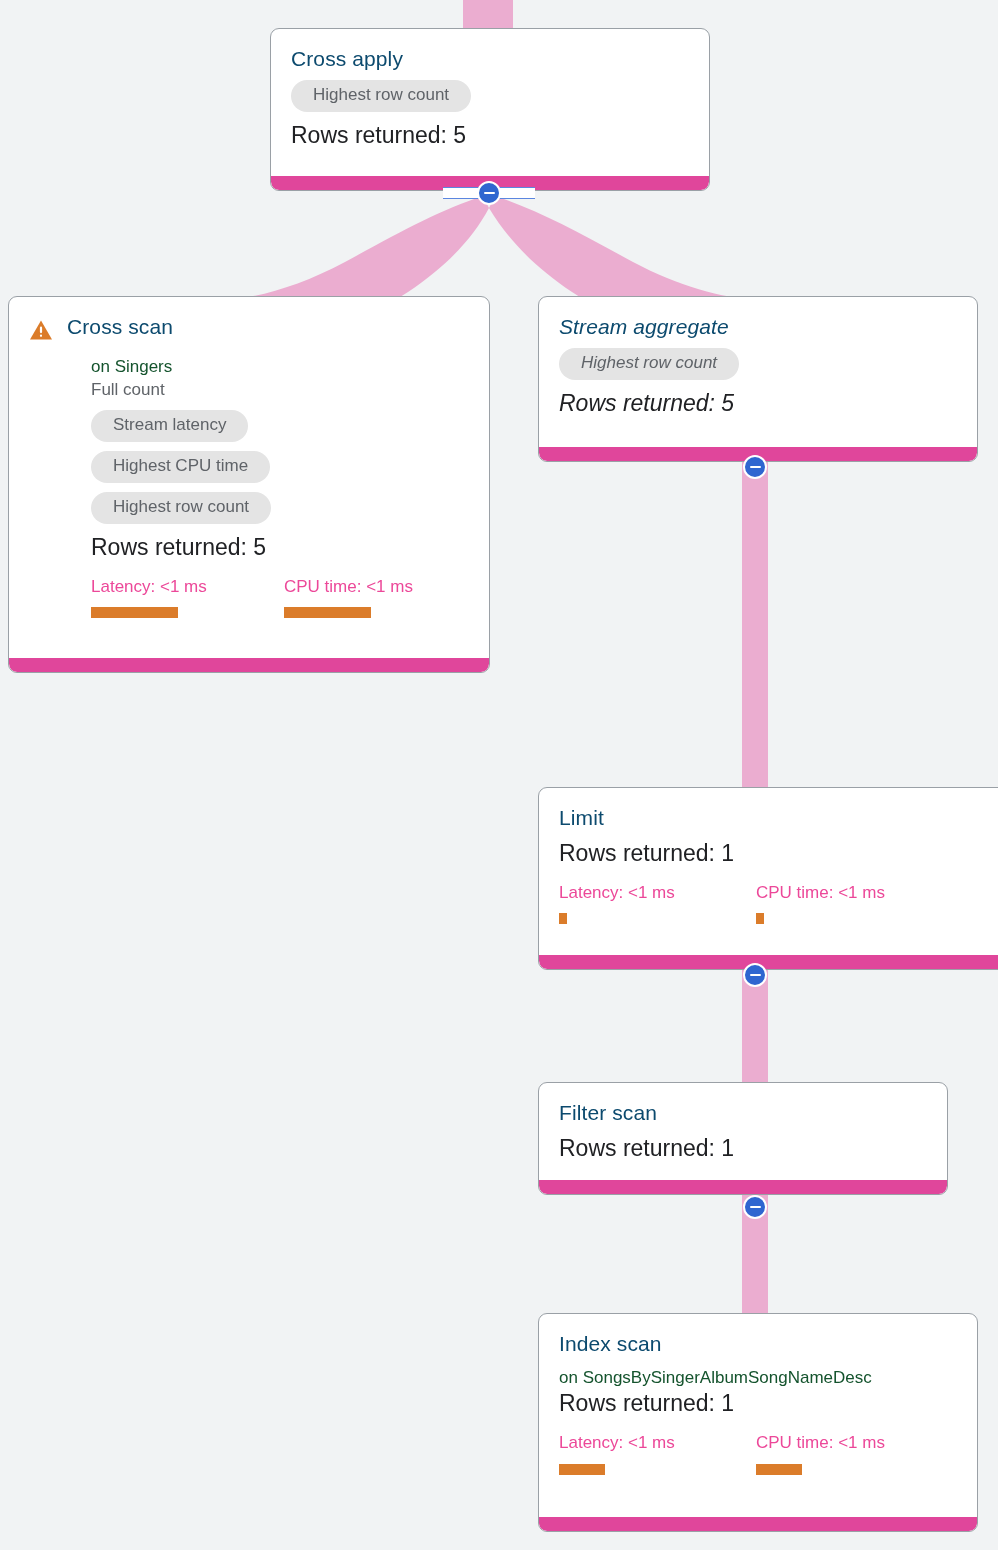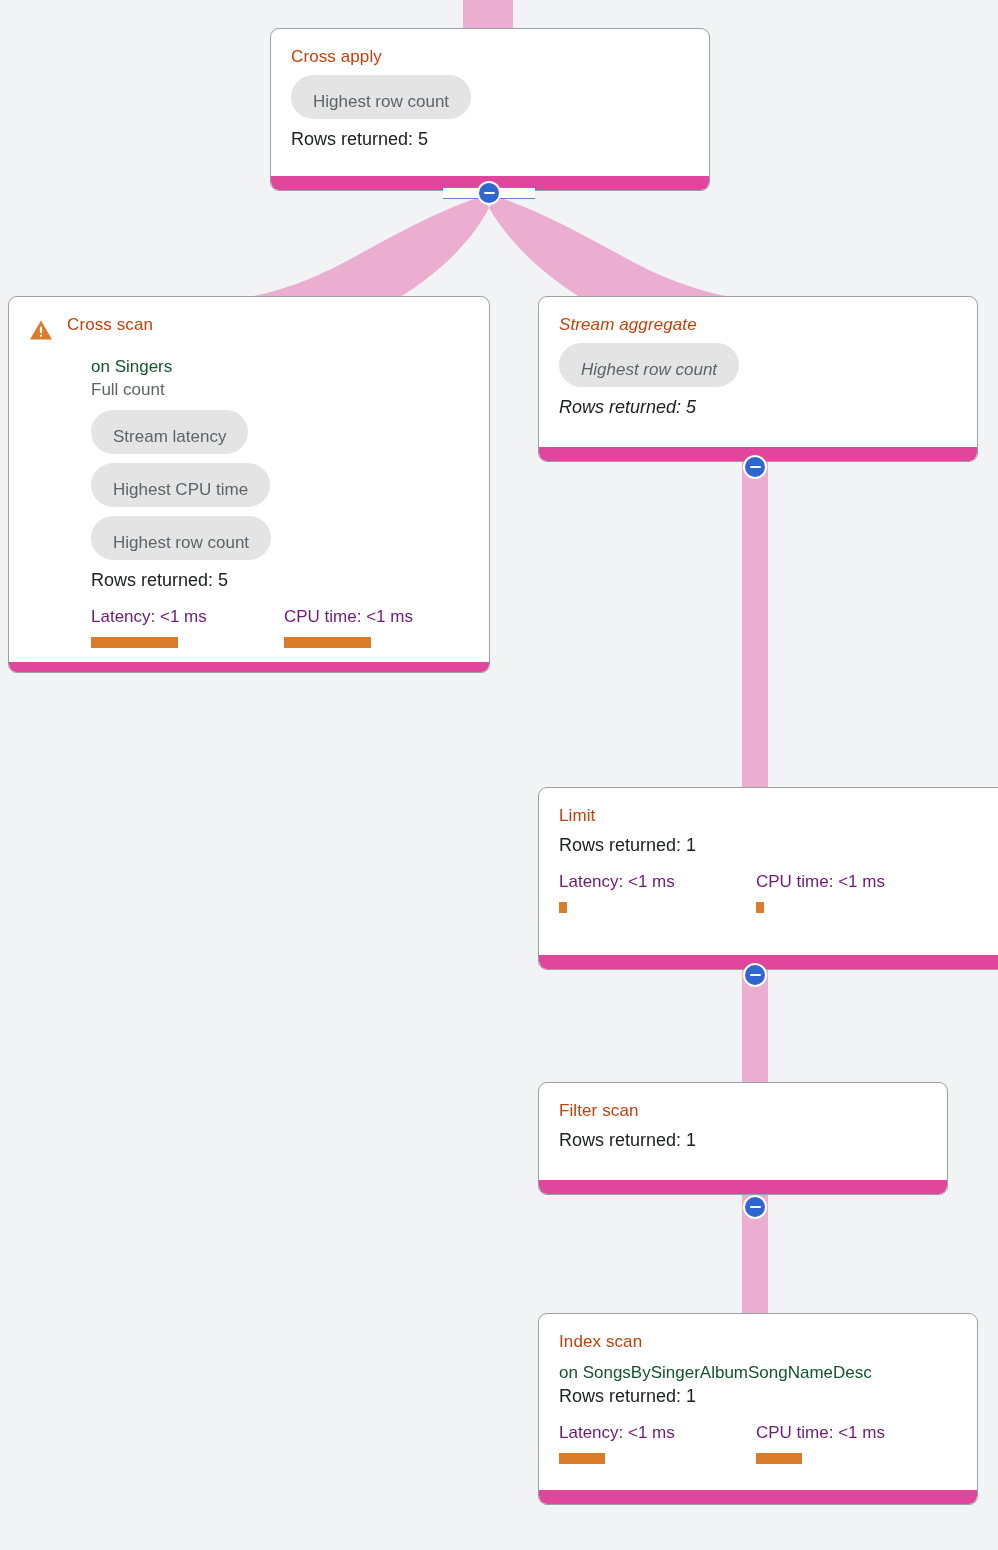--- a/index.html
+++ b/index.html
@@ -30,49 +30,49 @@
     background:#E0469B;
     border-bottom-left-radius:8px;
     border-bottom-right-radius:8px;
     flex:0 0 auto;
   }
 
   
   .title-row{display:flex;align-items:flex-start;gap:14px;}
   .warn-icon{flex:0 0 auto;margin-top:4px;}
   .node-title{
-    font-size:17px;color:#c2410c;font-weight:400;
+    font-size:21px;color:#0c4a6e;font-weight:400;
     letter-spacing:0.1px;line-height:1.12;
   }
   .node-sub{
     font-size:17px;color:#14532d;margin-top:11px;line-height:1.28;
   }
   .node-sub.muted{color:#5F6368;margin-top:1px;}
   .indent{margin-left:62px;}
 
   
   .chip{
     display:inline-block;
     background:#E4E4E4;
     color:#5F6368;
     font-size:17px;
     border-radius:999px;
-    padding:17px 22px 7px 22px;
+    padding:5px 22px 7px 22px;
     margin-top:9px;
     line-height:1.18;
     white-space:nowrap;
   }
   .chip-stack .chip{display:block;width:max-content;}
 
-  .rows-line{font-size:18px;color:#202124;margin-top:10px;}
+  .rows-line{font-size:23px;color:#202124;margin-top:10px;}
 
   
   .metrics{display:flex;margin-top:16px;}
   .metric{display:flex;flex-direction:column;}
-  .metric-label{font-size:17px;color:#701a75;line-height:1.2;}
+  .metric-label{font-size:17px;color:#ec4899;line-height:1.2;}
   .metric-bar{height:11px;background:#DB7C2A;margin-top:10px;}
 
   
   .collapse-btn{
     position:absolute;
     width:24px;height:24px;
     border-radius:50%;
     background:#2F66D0;
     border:2.5px solid #FFFFFF;
     box-sizing:border-box;
@@ -212,21 +212,21 @@
     <div class="node-body">
       <div class="title-row">
         <div class="node-title">Filter scan</div>
       </div>
       <div class="rows-line">Rows returned: 1</div>
     </div>
     <div class="node-footer"></div>
   </div>
   <div class="collapse-btn" style="left:743px;top:1195px;"></div>
 
-  <div class="node" style="left:538px;top:1313px;width:440px;height:192px;">
+  <div class="node" style="left:538px;top:1313px;width:440px;height:219px;">
     <div class="node-body">
       <div class="title-row">
         <div class="node-title">Index scan</div>
       </div>
       <div class="node-sub">on SongsBySingerAlbumSongNameDesc</div>
       <div class="rows-line" style="margin-top:2px;">Rows returned: 1</div>
       <div class="metrics">
         <div class="metric" style="width:197px;">
           <span class="metric-label">Latency: &lt;1 ms</span>
           <span class="metric-bar" style="width:46px;"></span>

